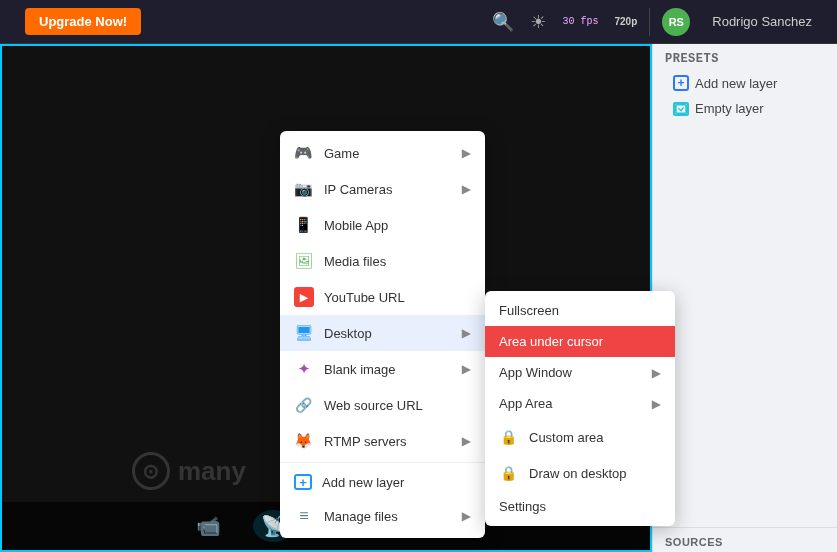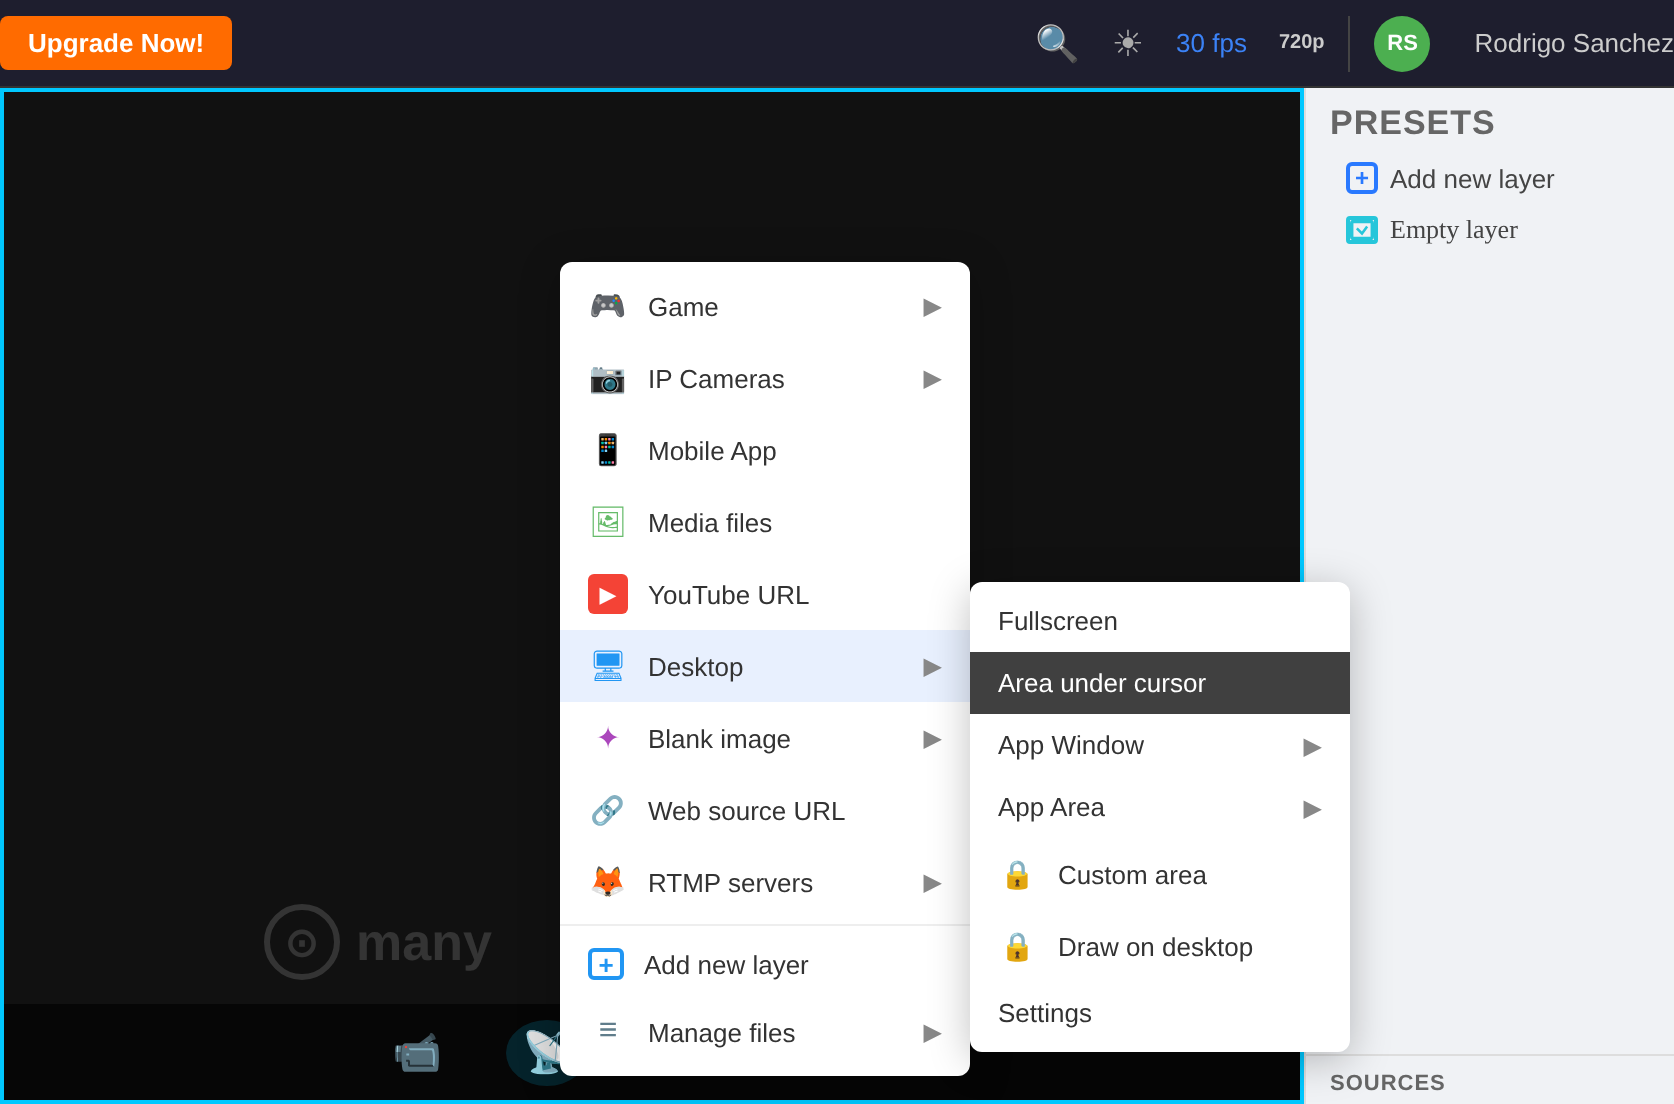--- a/index.html
+++ b/index.html
@@ -11,21 +11,21 @@
       overflow: hidden;
       background: #1a1a2e;
     }
 
     
     .top-bar {
       display: flex;
       align-items: center;
       height: 44px;
       background: #1e1e2e;
-      padding: 0 0;
+      padding: 0 25px;
       gap: 12px;
       border-bottom: 1px solid #333;
     }
     .upgrade-btn {
       background: #ff6b00;
       color: white;
       border: none;
       padding: 6px 14px;
       border-radius: 4px;
       font-size: 13px;
@@ -34,22 +34,23 @@
       white-space: nowrap;
     }
     .top-bar-spacer { flex: 1; }
     .top-bar-icons {
       display: flex;
       align-items: center;
       gap: 16px;
       color: #aaa;
     }
     .fps-label {
-      color: #3b82f6;
-      font-size: 13px;
+      color: #f0abfc;
+      font-size: 10px;
+      font-family: Liberation Mono, monospace;
     }
     .res-label {
       color: #ccc;
       font-size: 10px;
       font-weight: bold;
     }
     .user-section {
       display: flex;
       align-items: center;
       gap: 22px;
@@ -141,25 +142,26 @@
 
     
     .right-panel {
       width: 185px;
       background: #f0f2f5;
       border-left: 1px solid #ddd;
       display: flex;
       flex-direction: column;
     }
     .panel-section-title {
-      font-size: 17px;
+      font-size: 12px;
       font-weight: bold;
       color: #666;
       padding: 8px 12px 4px;
       letter-spacing: 0.5px;
+      font-family: Liberation Mono, monospace;
     }
     .preset-item {
       display: flex;
       align-items: center;
       gap: 6px;
       padding: 6px 10px;
       background: #e0e8ff;
       border-left: 3px solid #2979ff;
       margin: 2px 0;
       cursor: pointer;
@@ -191,21 +193,20 @@
       display: flex; align-items: center; justify-content: center;
       font-size: 12px; font-weight: bold;
     }
     .empty-layer-item {
       display: flex;
       align-items: center;
       gap: 6px;
       padding: 5px 10px 5px 20px;
       cursor: pointer;
       color: #444;
-      font-family: Liberation Serif, serif;
     }
     .empty-icon {
       width: 16px; height: 14px;
       border: 2px solid #26c6da;
       border-radius: 2px;
       color: #26c6da;
       display: flex; align-items: center; justify-content: center;
       font-size: 10px;
     }
     .sources-title {
@@ -264,21 +265,21 @@
       top: 245px;
       left: 483px;
       background: white;
       border-radius: 6px;
       box-shadow: 0 4px 20px rgba(0,0,0,0.25);
       width: 190px;
       padding: 4px 0;
       z-index: 101;
     }
     .menu-item-highlighted {
-      background: #404040;
+      background: #ef4444;
       color: white;
     }
 
     
     .icon-game { color: #9c27b0; }
     .icon-ipcam { color: #2196f3; }
     .icon-mobile { color: #26a69a; }
     .icon-media { color: #66bb6a; }
     .icon-youtube { color: #f44336; }
     .icon-desktop { color: #2196f3; }

